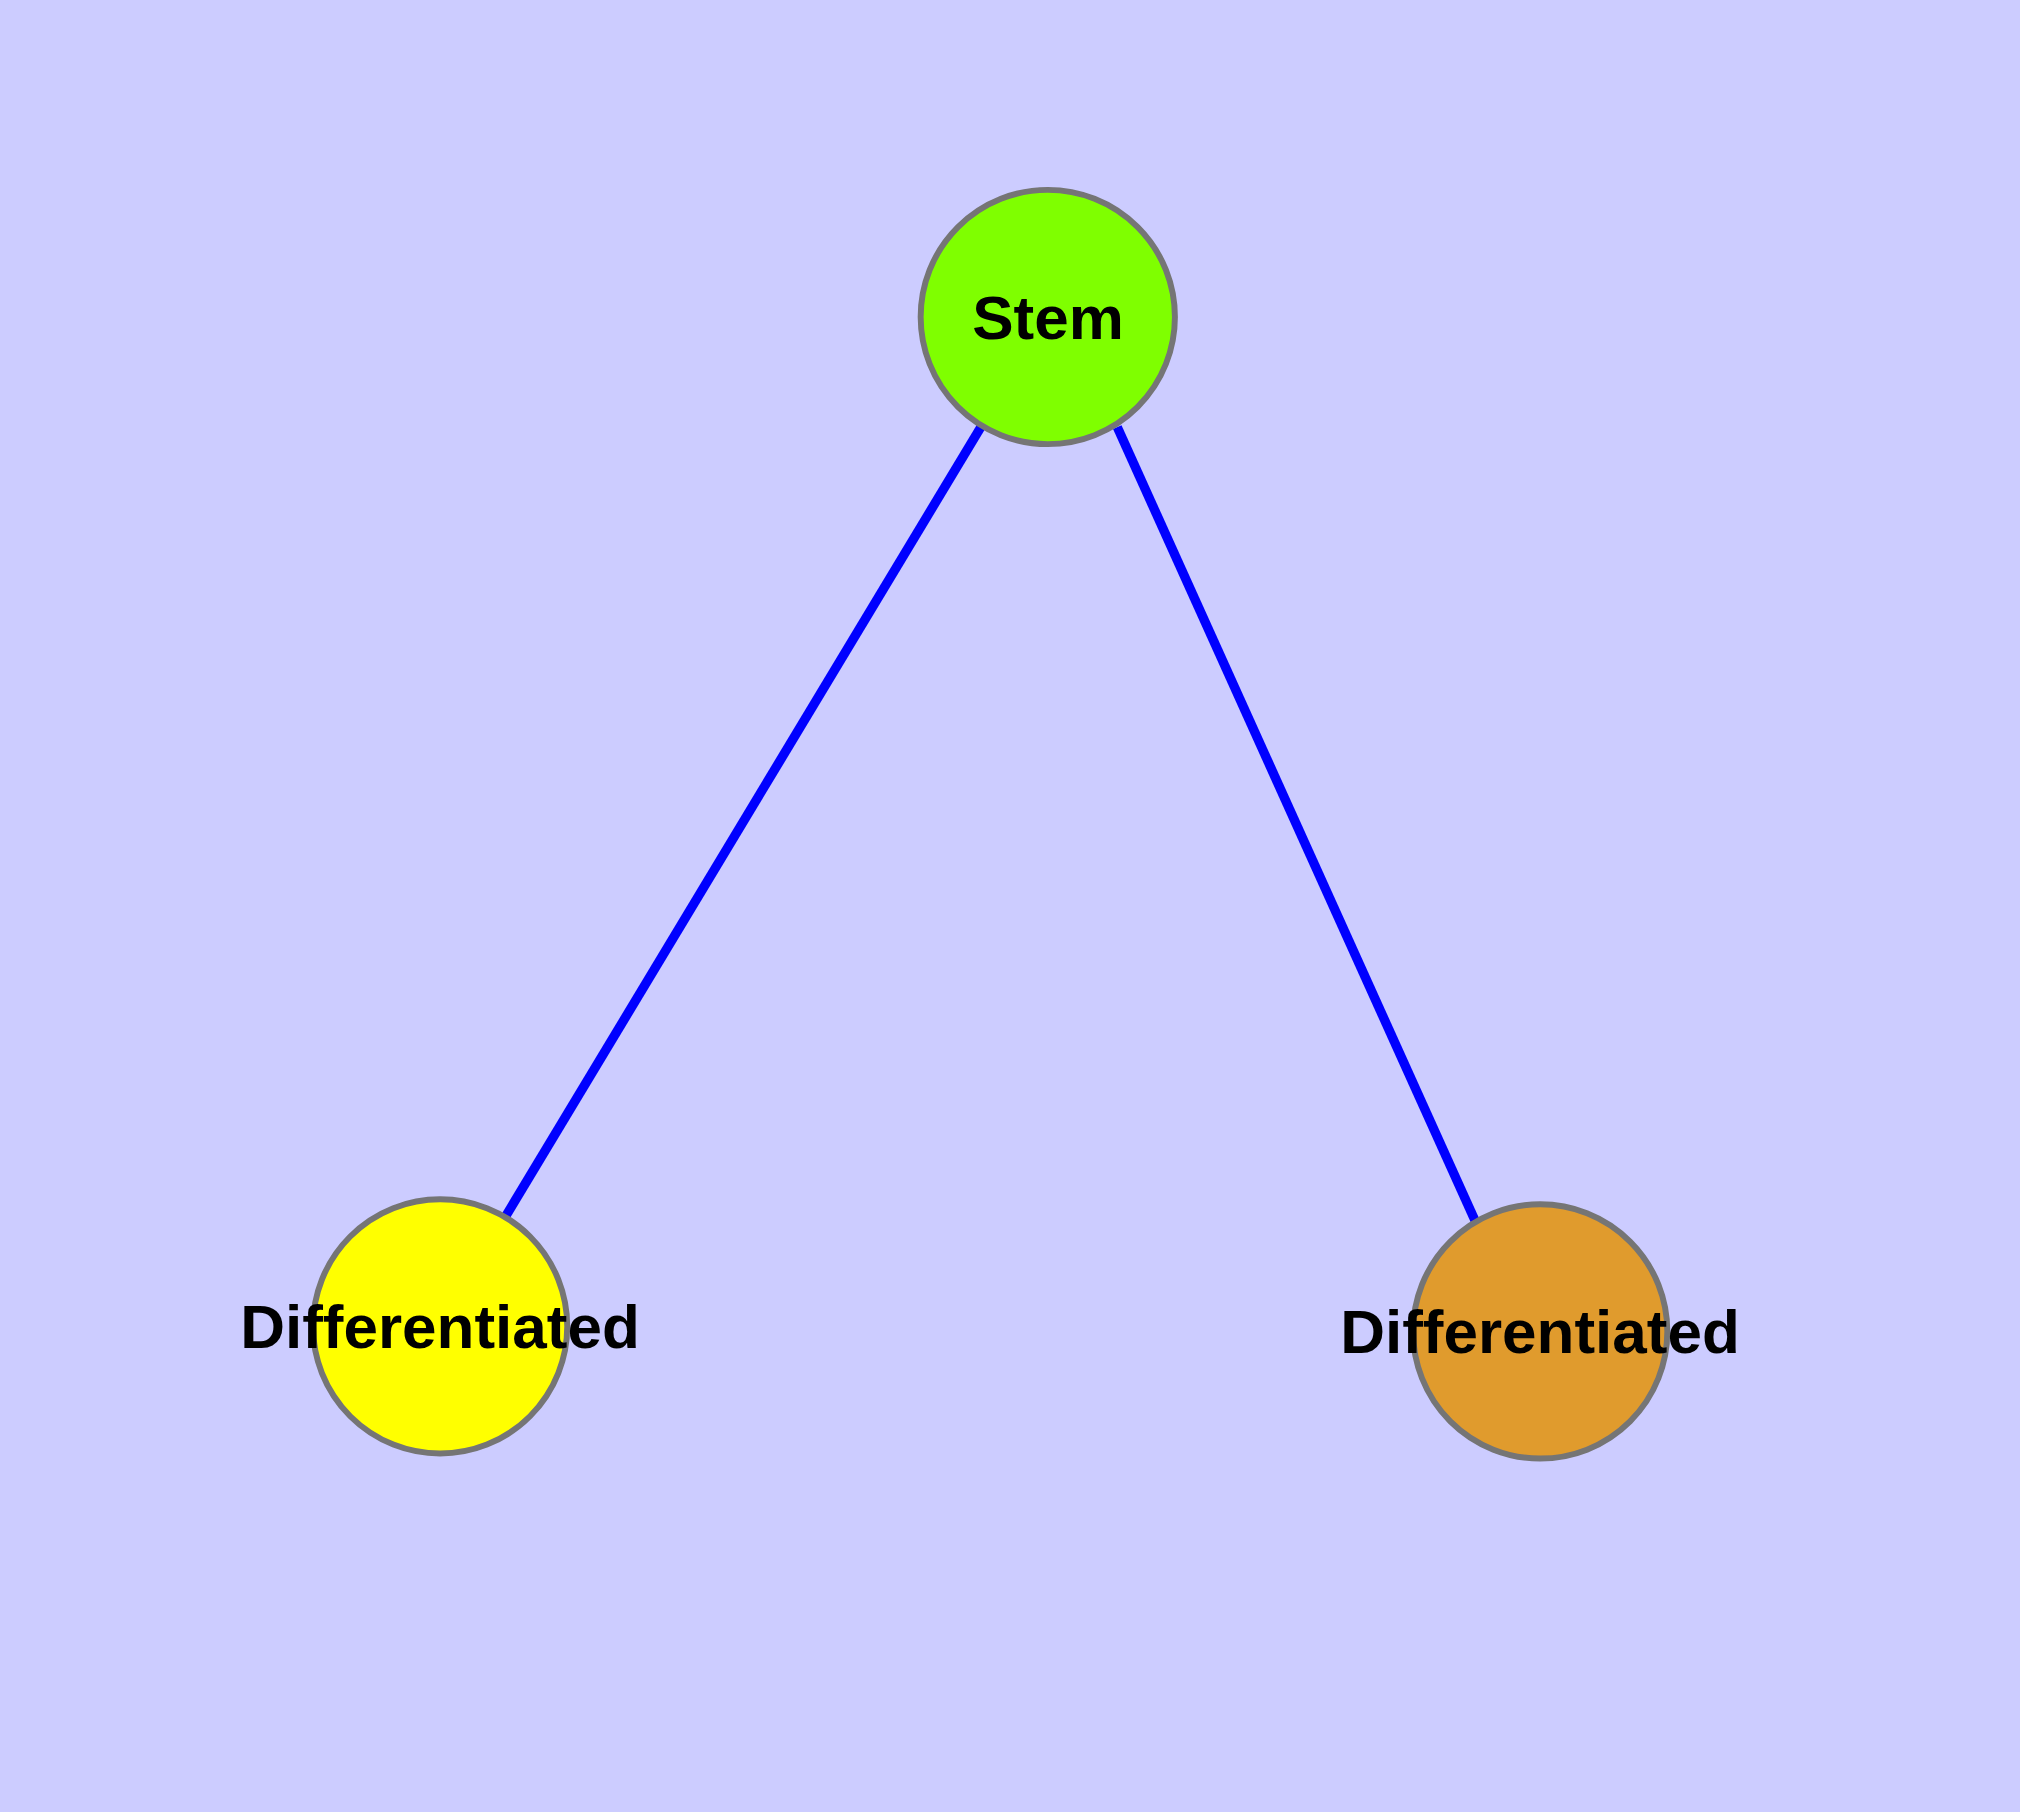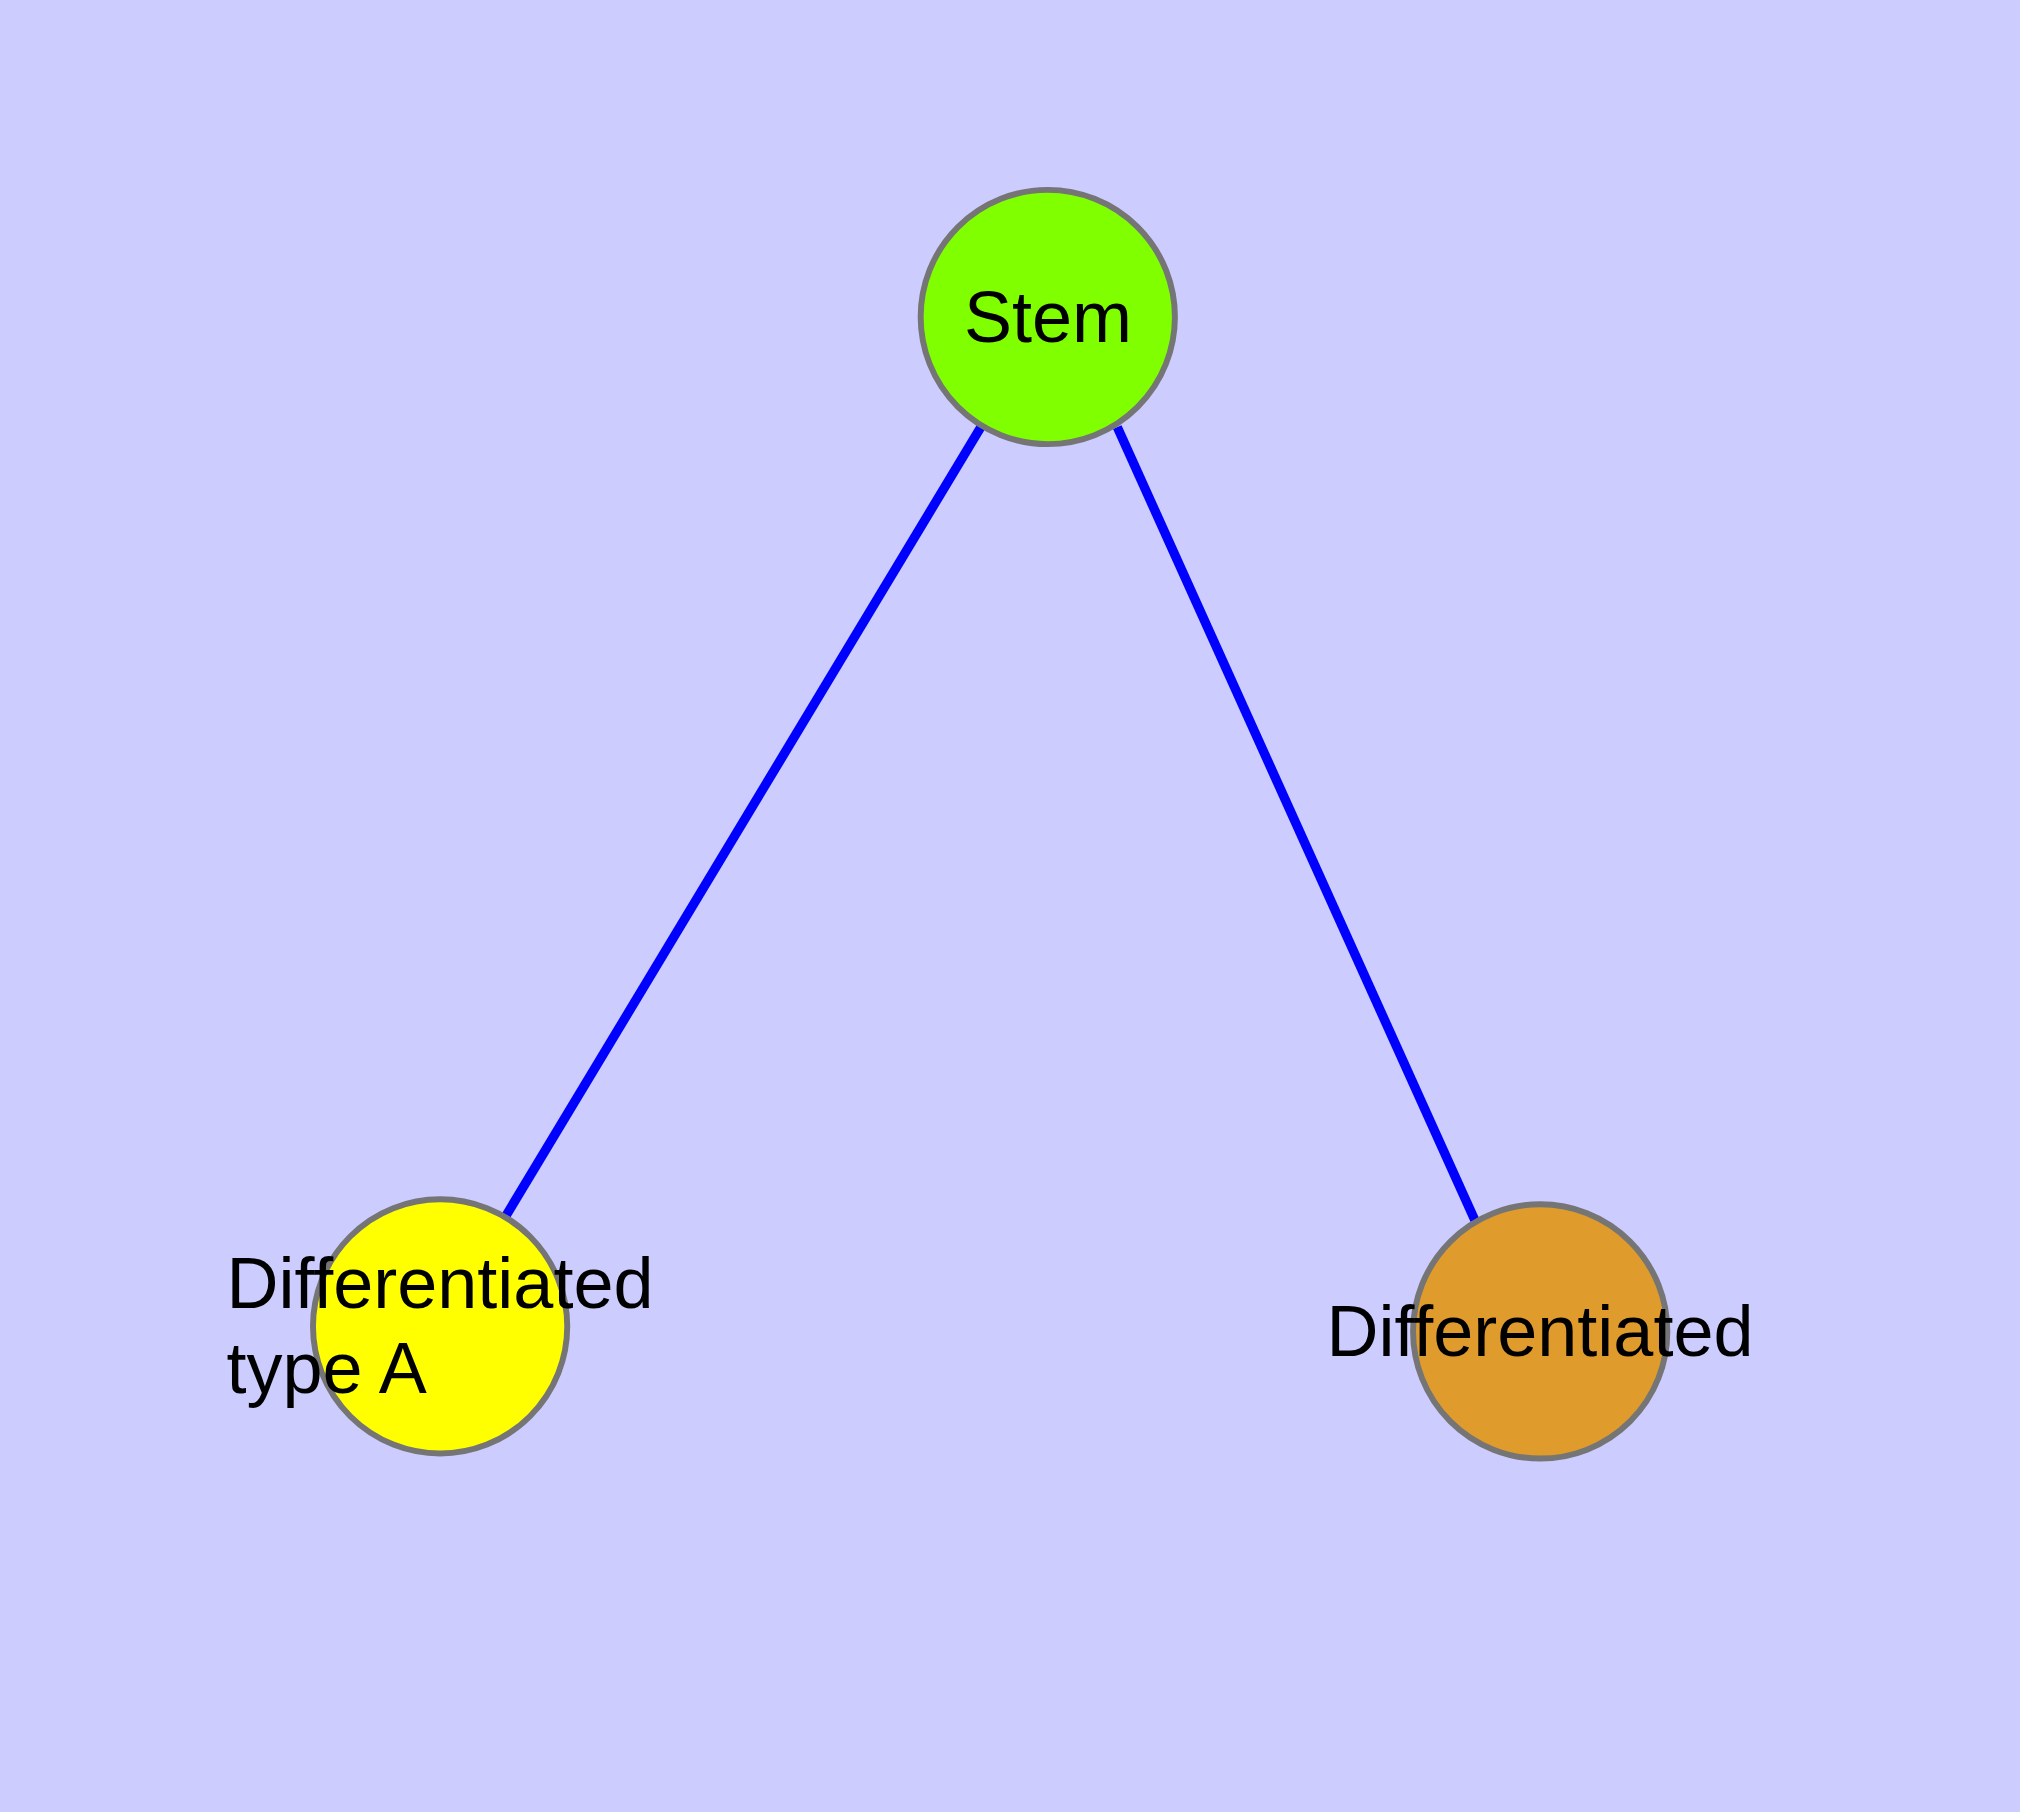--- a/index.html
+++ b/index.html
@@ -20,24 +20,24 @@
     left: 0;
     top: 0;
     width: 2021px;
     height: 1812px;
     display: block;
   }
   .node-label {
     position: absolute;
     color: #000000;
     font-family: "Liberation Sans", "DejaVu Sans", sans-serif;
-    font-weight: normal;
-    font-size: 72px;
+    font-weight: bold;
+    font-size: 62px;
     line-height: 85px;
-    text-align: left;
+    text-align: right;
     white-space: nowrap;
     pointer-events: none;
     transform: translate(-50%, -50%);
   }
   .node-label .lbl-line {
     display: block;
   }
 </style>
 </head>
 <body>
@@ -58,21 +58,20 @@
       <circle cx="1817" cy="1571" r="150" fill="#e09b2d" stroke="#757575" stroke-width="7"></circle>
     </g>
   </svg>
 
   <div class="node-label" style="left:1048px; top:317px;">
     <span class="lbl-line">Stem</span>
   </div>
 
   <div class="node-label" style="left:440px; top:1326px;">
     <span class="lbl-line">Differentiated</span>
-    <span class="lbl-line">type A</span>
   </div>
 
   <div class="node-label" style="left:1540px; top:1331px;">
     <span class="lbl-line">Differentiated</span>
   </div>
 
 </div>
 
 
 </body></html>

